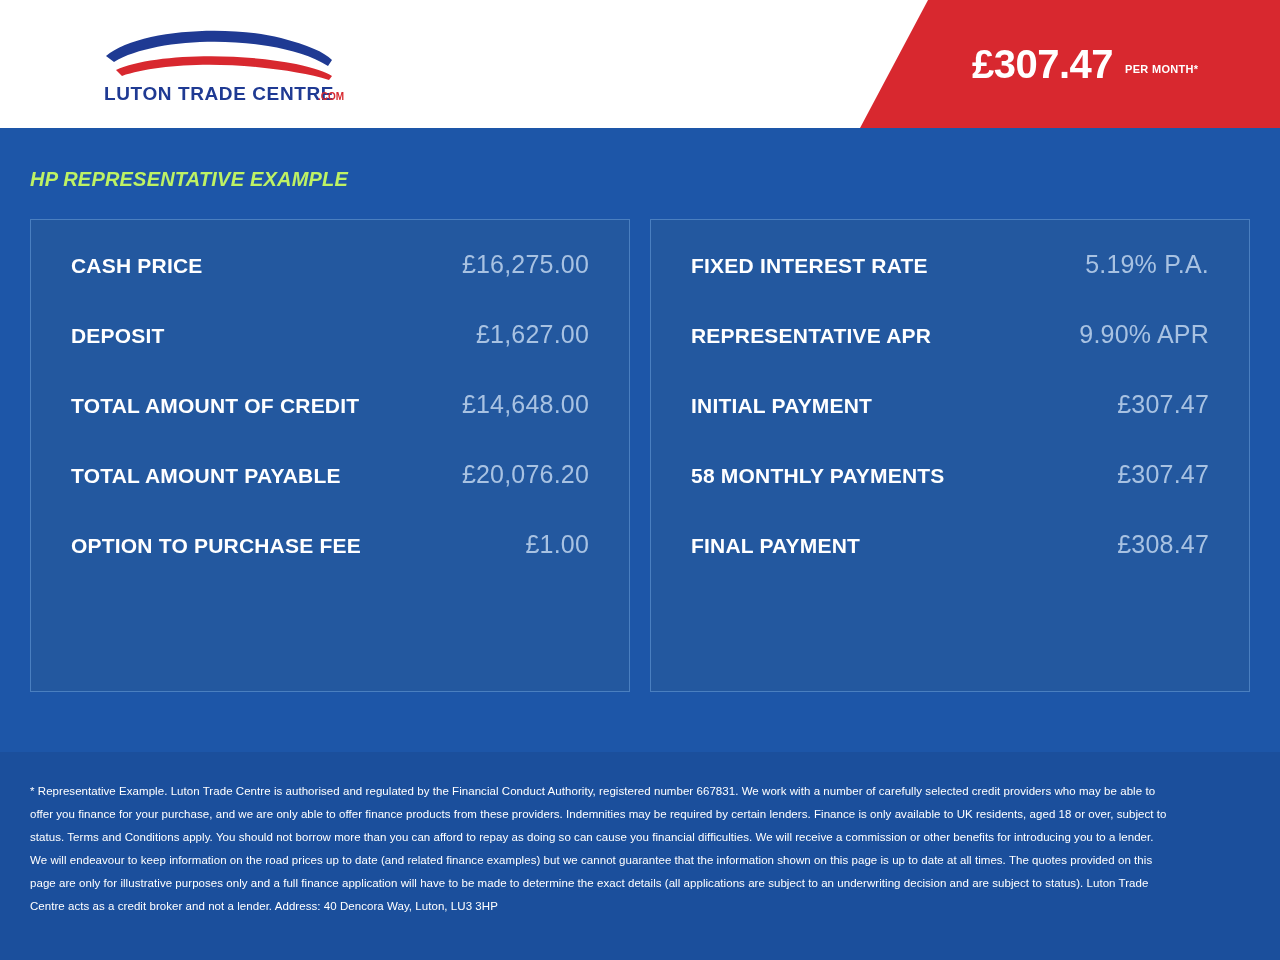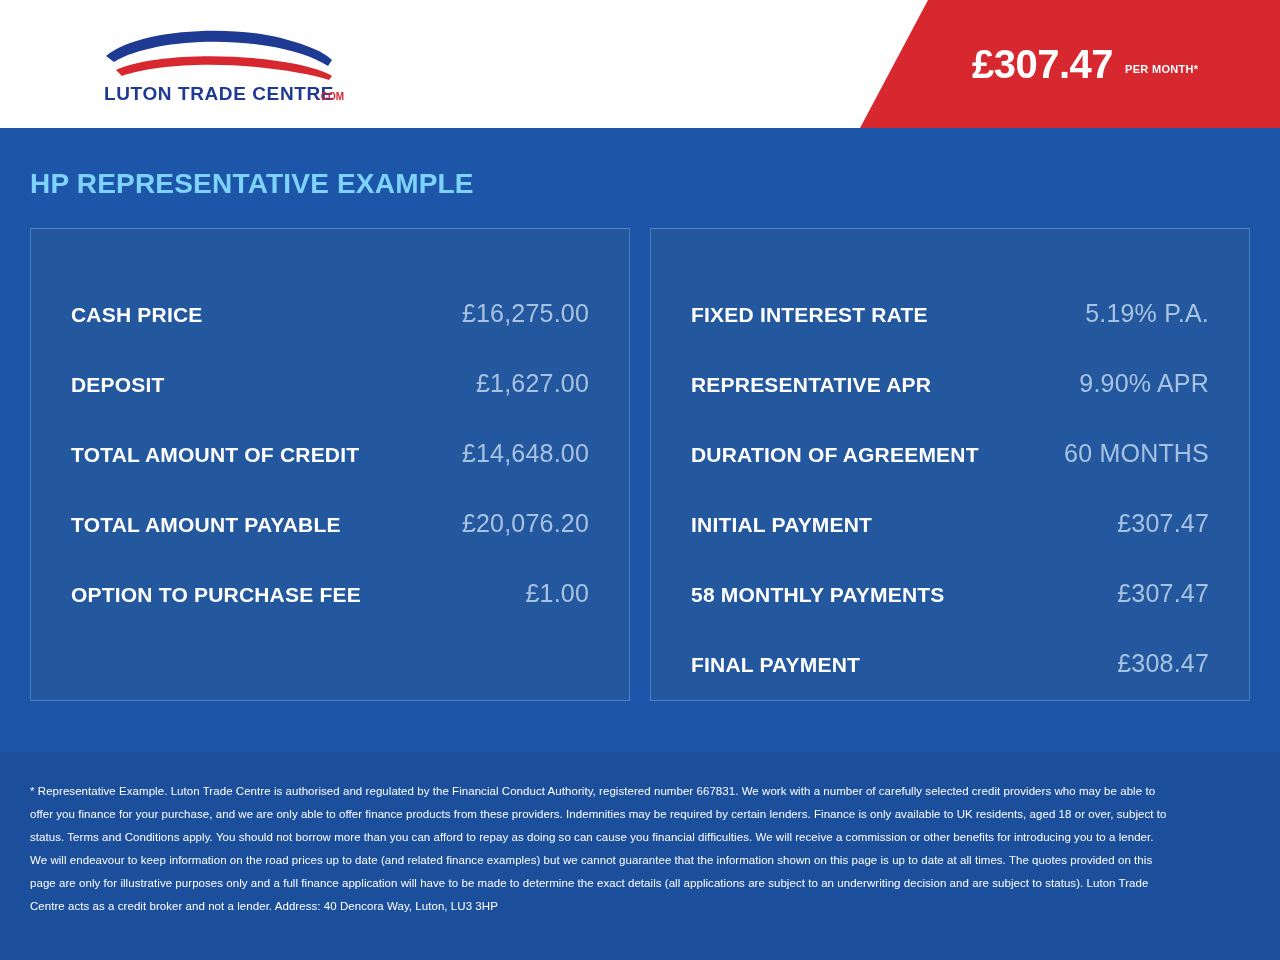--- a/index.html
+++ b/index.html
@@ -63,25 +63,26 @@
 
   
   .body {
     position: relative;
     width: 1280px;
     height: 624px;
     background: #1d56a8;
     padding: 0 30px;
   }
   .section-title {
-    color: #7dd3fc;
-    font-size: 28px;
+    color: #bef264;
+    font-size: 20px;
     font-weight: bold;
     letter-spacing: 0.2px;
     padding: 40px 0 0 0;
+    font-style: italic;
   }
   .panels {
     display: flex;
     gap: 20px;
     margin-top: 28px;
   }
   .panel {
     flex: 1 1 0;
     background: #23589f;
     border: 1px solid #4a7fc0;
@@ -100,21 +101,20 @@
     font-weight: bold;
     letter-spacing: 0.2px;
     white-space: nowrap;
   }
   .row-value {
     color: #a8c2e2;
     font-size: 25px;
     font-weight: normal;
     letter-spacing: 0.2px;
     white-space: nowrap;
-    margin-top: 40px;
   }
 
   
   .disclaimer {
     position: absolute;
     left: 0; top: 752px;
     width: 1280px;
     height: 208px;
     background: #1b4f9c;
     padding: 28px 112px 0 30px;
@@ -181,24 +181,20 @@
       <div class="panel">
         <div class="row">
           <span class="row-label">FIXED INTEREST RATE</span>
           <span class="row-value">5.19% P.A.</span>
         </div>
         <div class="row">
           <span class="row-label">REPRESENTATIVE APR</span>
           <span class="row-value">9.90% APR</span>
         </div>
         <div class="row">
-          <span class="row-label">DURATION OF AGREEMENT</span>
-          <span class="row-value">60 MONTHS</span>
-        </div>
-        <div class="row">
           <span class="row-label">INITIAL PAYMENT</span>
           <span class="row-value">£307.47</span>
         </div>
         <div class="row">
           <span class="row-label">58 MONTHLY PAYMENTS</span>
           <span class="row-value">£307.47</span>
         </div>
         <div class="row">
           <span class="row-label">FINAL PAYMENT</span>
           <span class="row-value">£308.47</span>

